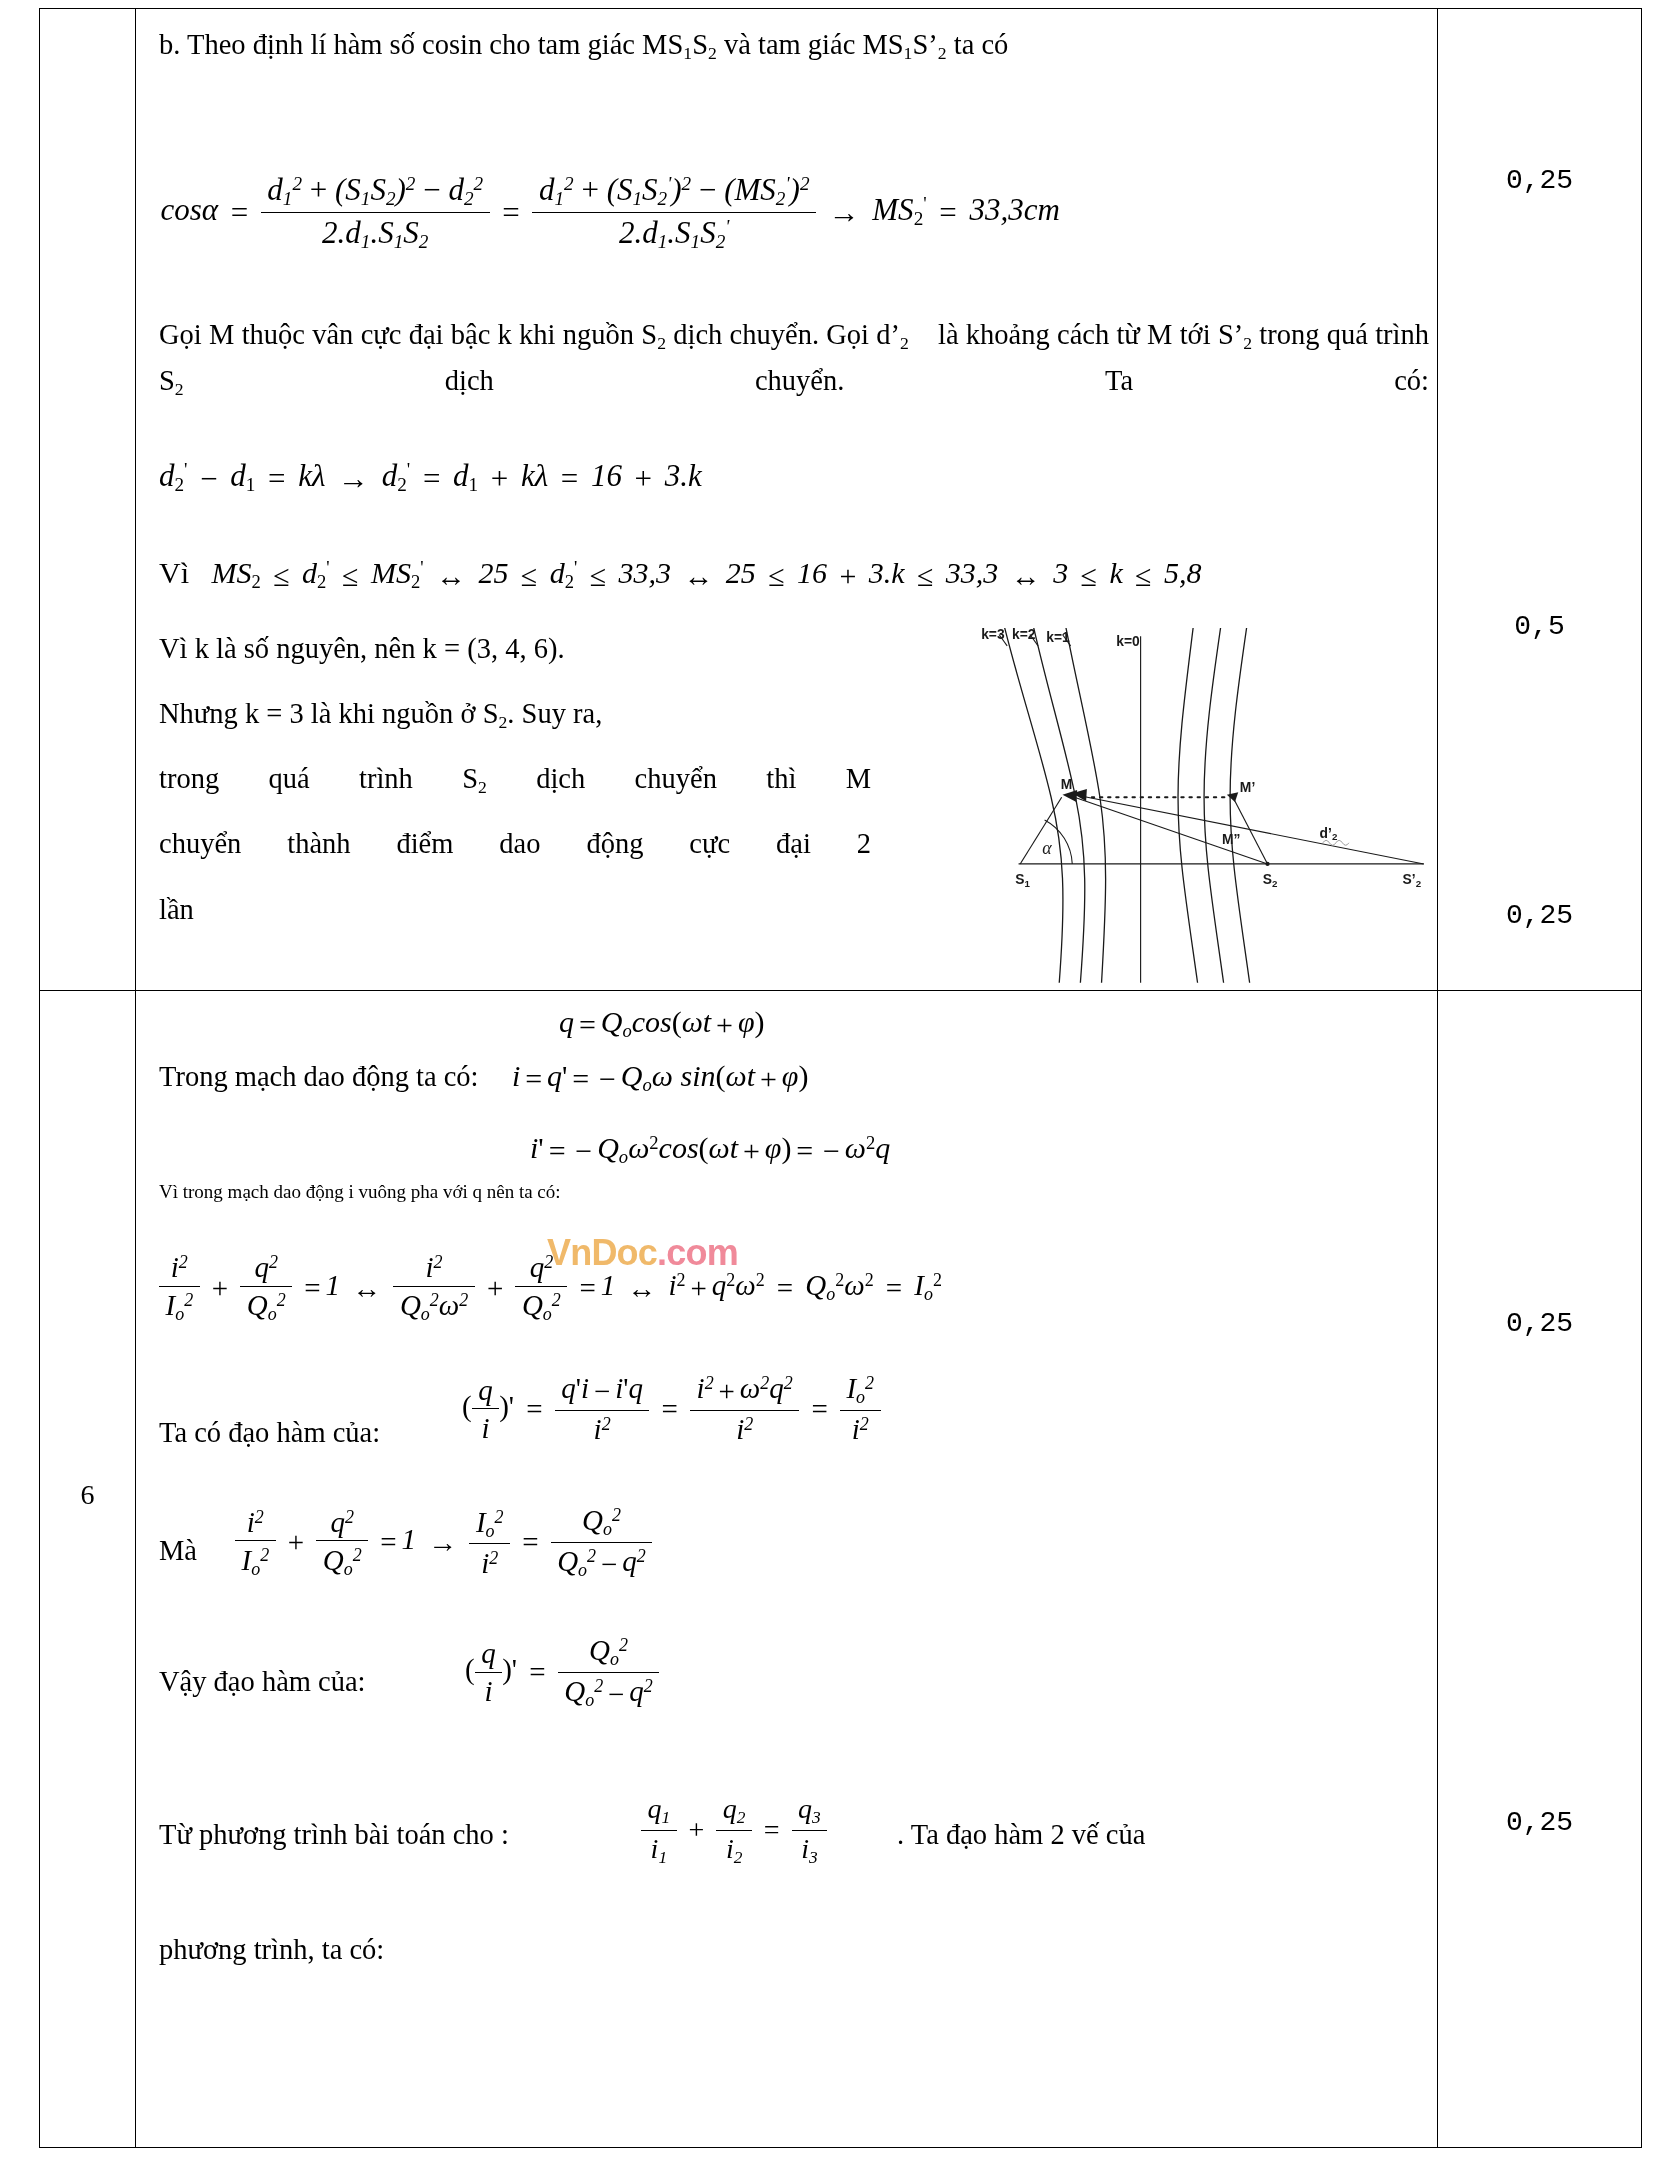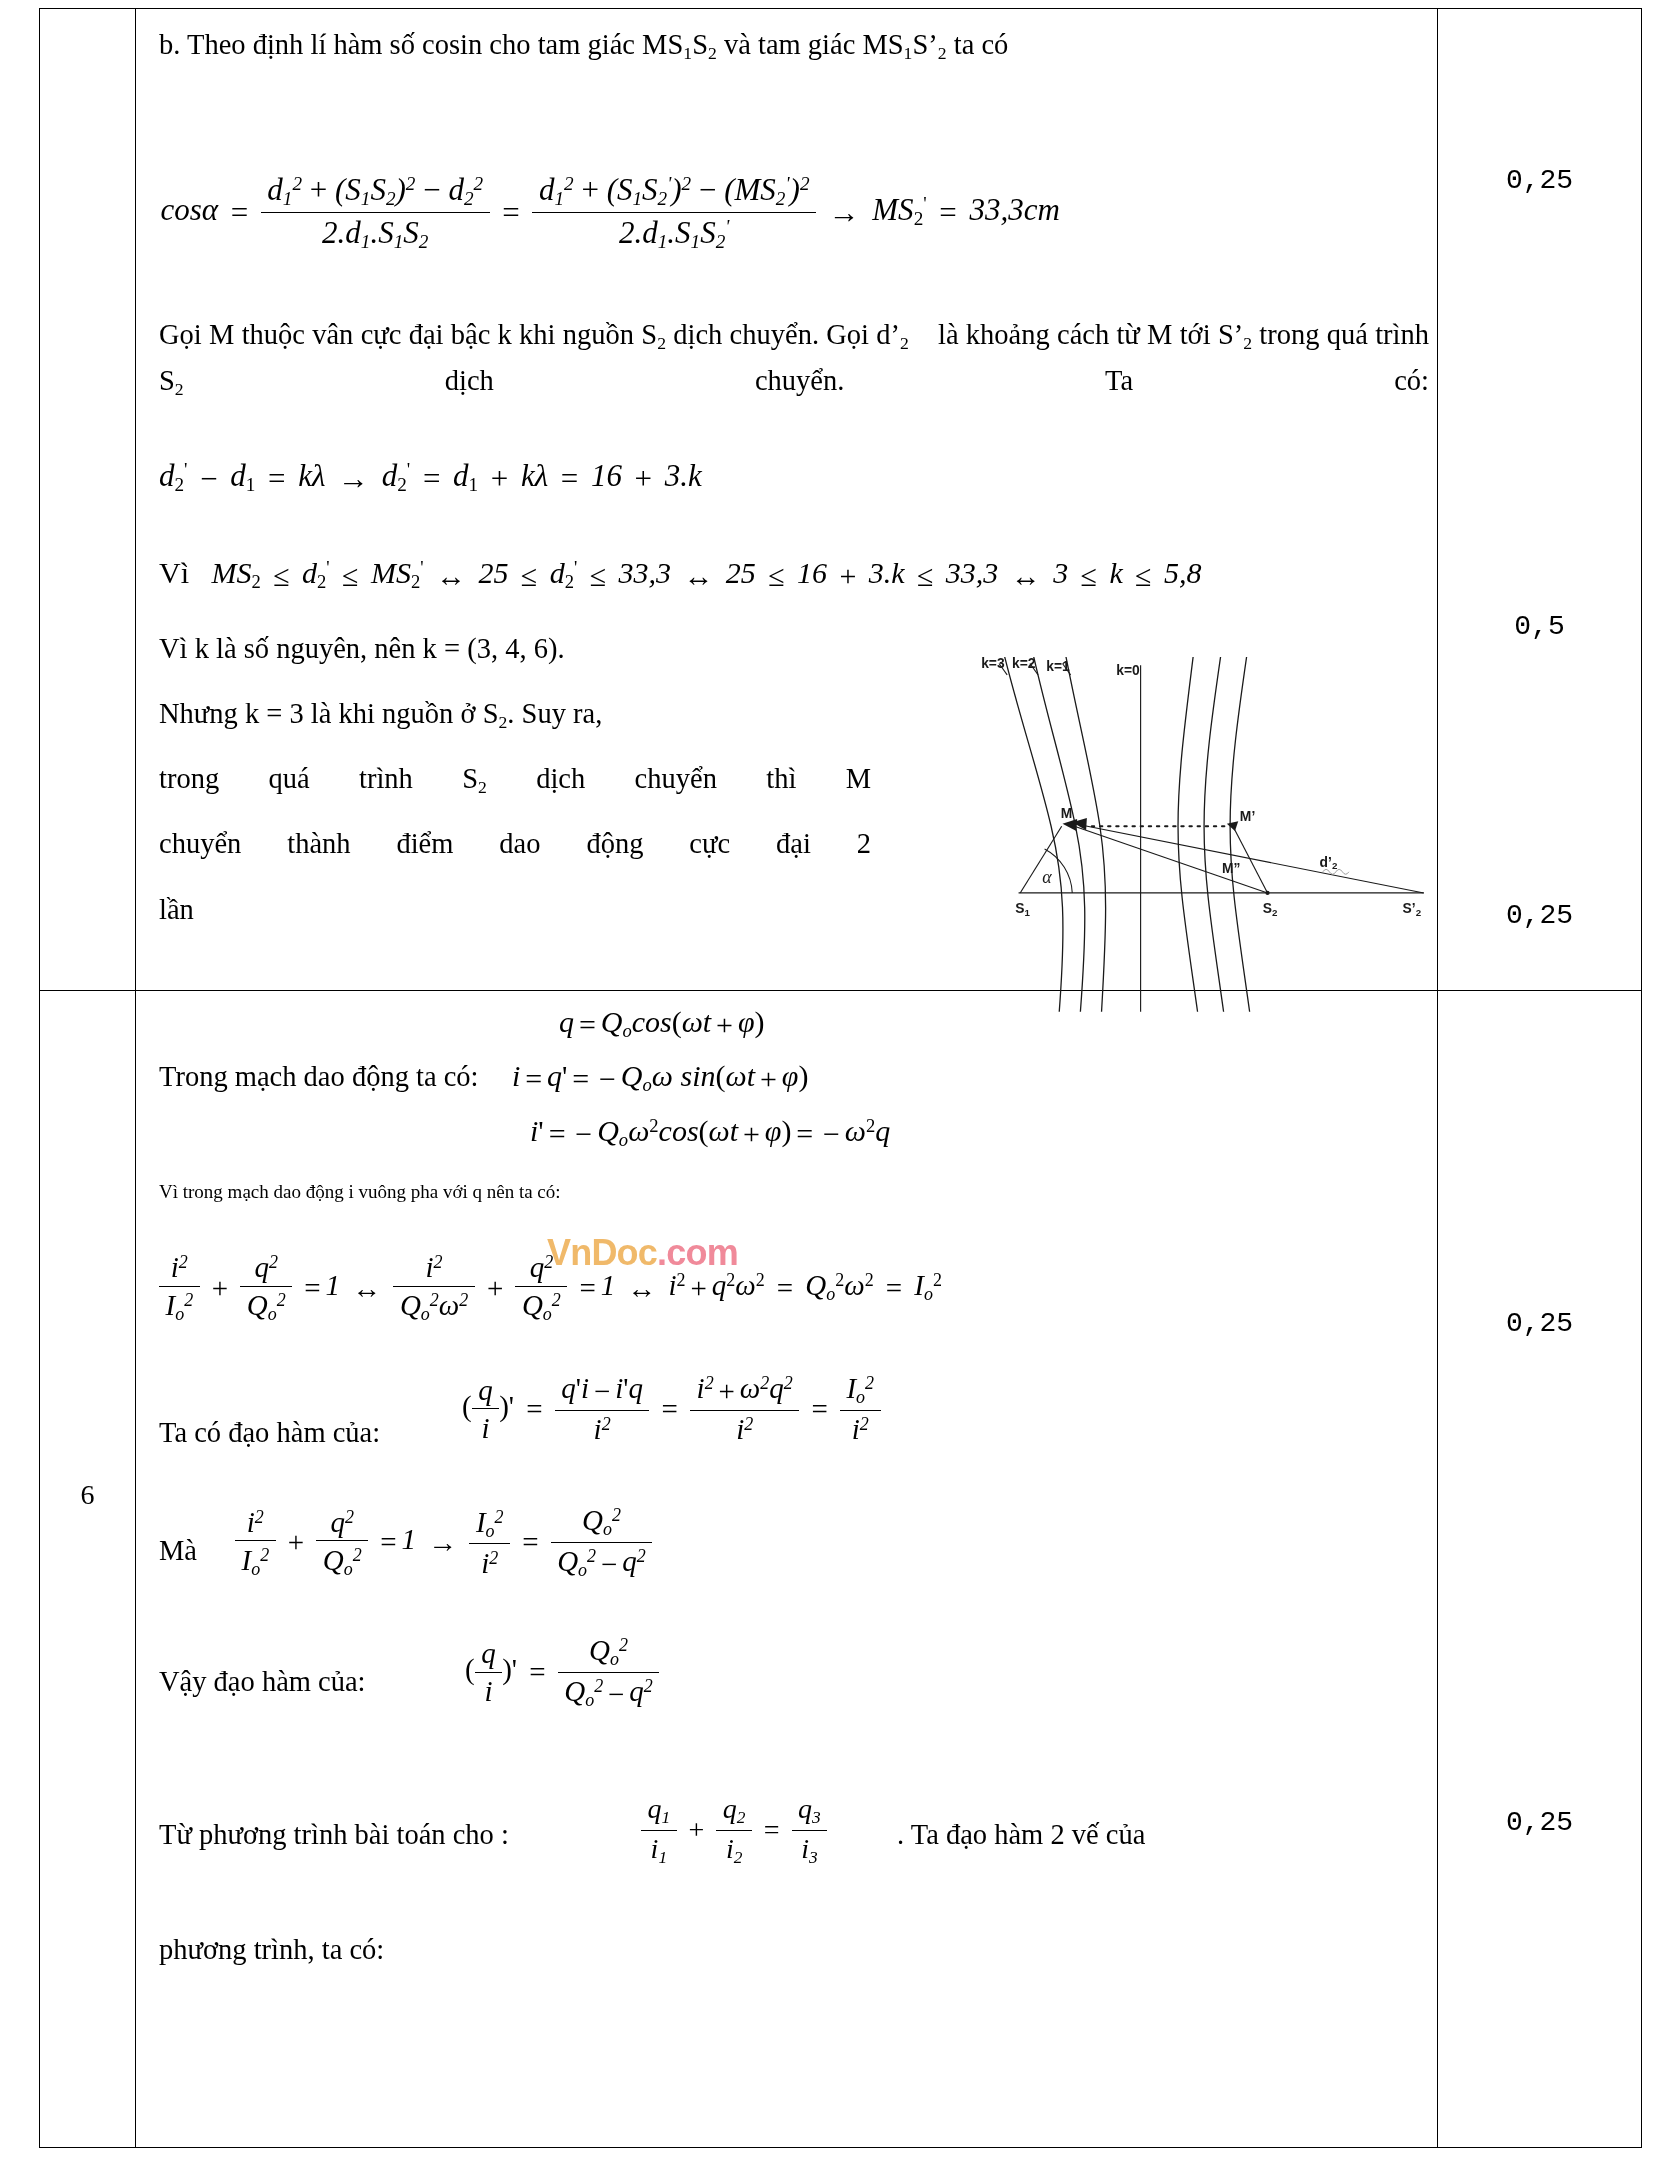--- a/index.html
+++ b/index.html
@@ -226,21 +226,21 @@
               <span class="op">≤</span>
               <span class="it">5,8</span>
             </div>
 
             <div class="para" style="left:23px; top:617px; width:733px; font-size:28.5px;">Vì k là số nguyên, nên k = (3, 4, 6).</div>
             <div class="para" style="left:23px; top:682px; width:733px; font-size:28.5px;">Nhưng k = 3 là khi nguồn ở S<sub>2</sub>. Suy ra,</div>
             <div class="para just" style="left:23px; top:747px; width:712px; font-size:28.5px;">trong quá trình S<sub>2</sub> dịch chuyển thì M</div>
             <div class="para just" style="left:23px; top:812px; width:712px; font-size:28.5px;">chuyển thành điểm dao động cực đại 2</div>
             <div class="para" style="left:23px; top:878px; width:733px; font-size:28.5px;">lần</div>
 
-            <div class="diagram" style="left:832px; top:648px; width:464px; height:358px;">
+            <div class="diagram" style="left:832px; top:619px; width:464px; height:358px;">
               <svg width="464" height="358" viewBox="0 0 570 440" xmlns="http://www.w3.org/2000/svg">
                 <g fill="none" stroke="#1a1a1a" stroke-width="1.6">
 
                   <path d="M 42 -12 C 62 70, 86 140, 102 208 C 118 276, 120 330, 112 436"></path>
                   <path d="M 78 -12 C 96 70, 118 140, 132 208 C 146 276, 146 330, 138 436"></path>
                   <path d="M 118 -12 C 134 72, 152 142, 162 208 C 172 276, 170 332, 164 436"></path>
 
                   <path d="M 212 10 L 212 436" stroke-width="1.4"></path>
 
                   <path d="M 278 -12 C 268 70, 258 140, 258 208 C 258 278, 268 336, 282 436"></path>
@@ -329,21 +329,21 @@
 
             <div class="para" style="left:23px; top:63px; font-size:28.5px;">Trong mạch dao động ta có:</div>
 
             <div class="mathline" style="left:423px; top:8.1px; font-size:30px;">
               <div style="white-space:nowrap; line-height:1.55;">
                 <span class="it">q</span><span class="op">=</span><span class="it">Q</span><sub><span class="it">o</span></sub><span class="it">cos</span>(<span class="it">ω</span><span class="it">t</span><span class="op">+</span><span class="it">φ</span>)
               </div>
               <div style="white-space:nowrap; line-height:1.55; margin-top:4.9px; margin-left:-47px;">
                 <span class="it">i</span><span class="op">=</span><span class="it">q</span><span class="up">'</span><span class="op">=</span><span class="op">−</span><span class="it">Q</span><sub><span class="it">o</span></sub><span class="it">ω</span>&nbsp;<span class="it">sin</span>(<span class="it">ω</span><span class="it">t</span><span class="op">+</span><span class="it">φ</span>)
               </div>
-              <div style="white-space:nowrap; line-height:1.55; margin-top:5px; margin-left:-29px;">
+              <div style="white-space:nowrap; line-height:1.55; margin-top:22px; margin-left:-29px;">
                 <span class="it">i</span><span class="up">'</span><span class="op">=</span><span class="op">−</span><span class="it">Q</span><sub><span class="it">o</span></sub><span class="it">ω</span><sup>2</sup><span class="it">cos</span>(<span class="it">ω</span><span class="it">t</span><span class="op">+</span><span class="it">φ</span>)<span class="op">=</span><span class="op">−</span><span class="it">ω</span><sup>2</sup><span class="it">q</span>
               </div>
             </div>
 
             <div class="para" style="left:23px; top:186px; font-size:19px;text-align:right;">Vì trong mạch dao động i vuông pha với q nên ta có:</div>
 
             <div class="mathline" style="left:23px; top:260px; font-size:29px;">
               <span class="frac"><span class="nu"><span class="it">i</span><sup>2</sup></span><span class="de"><span class="it">I</span><sub><span class="it">o</span></sub><sup>2</sup></span></span>
               <span class="op">+</span>
               <span class="frac"><span class="nu"><span class="it">q</span><sup>2</sup></span><span class="de"><span class="it">Q</span><sub><span class="it">o</span></sub><sup>2</sup></span></span>

